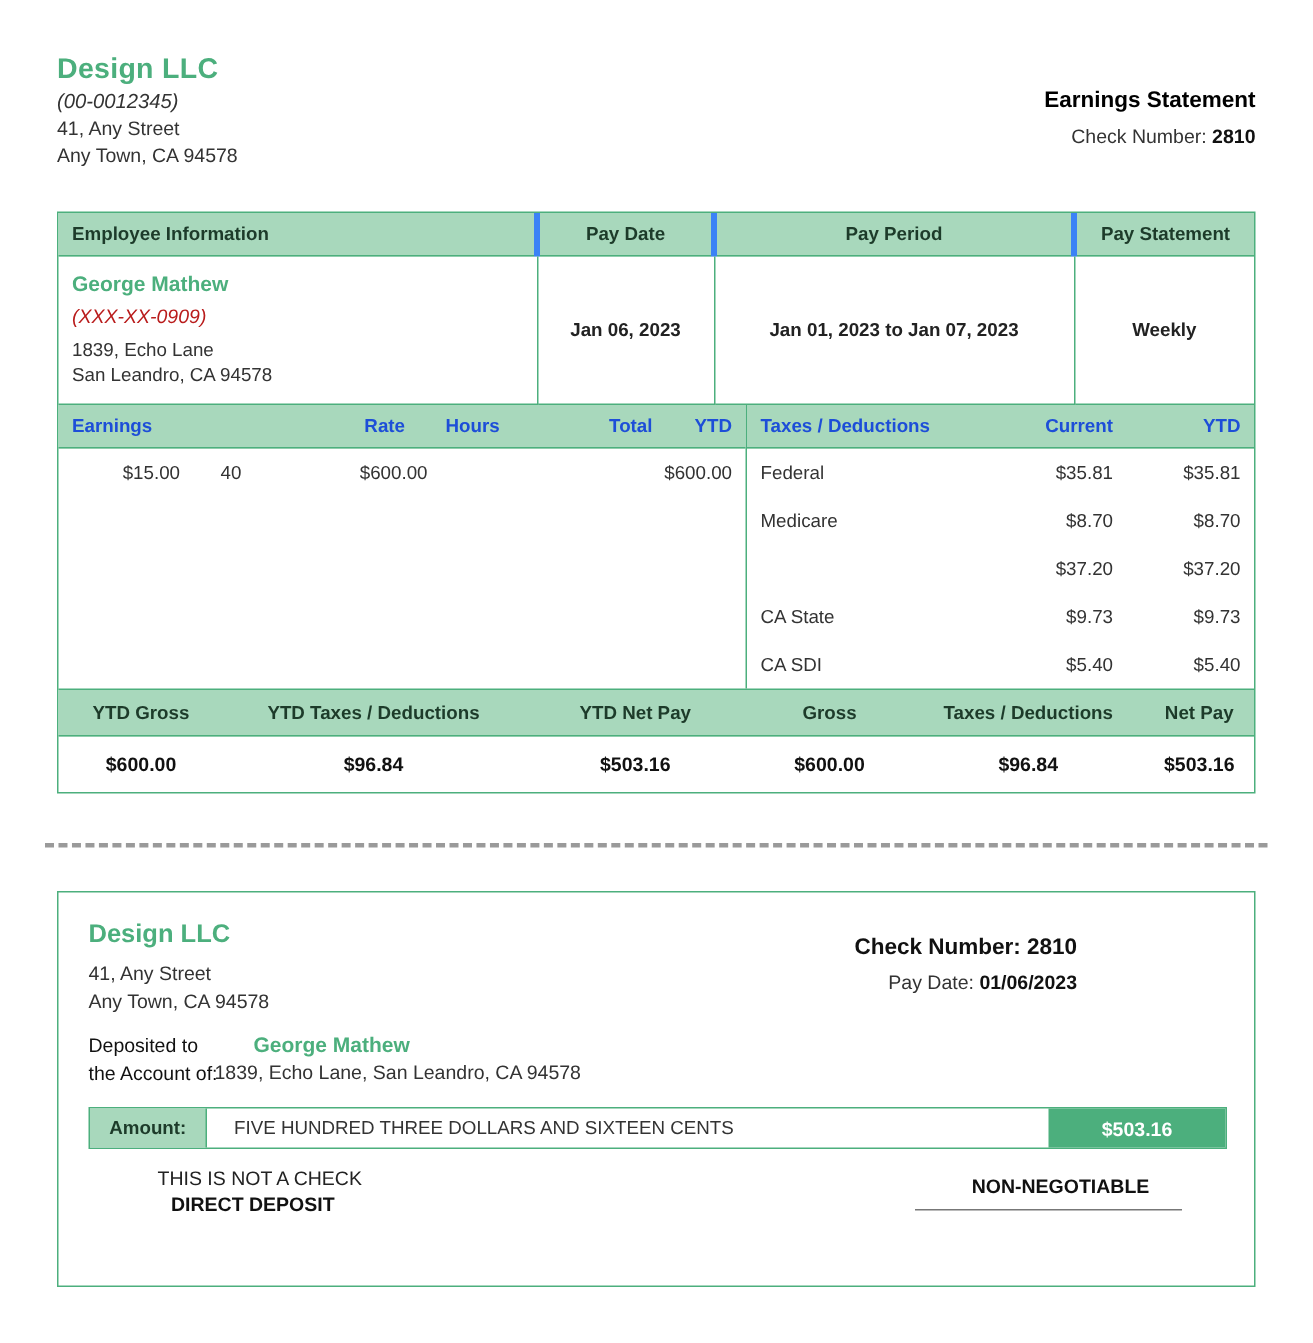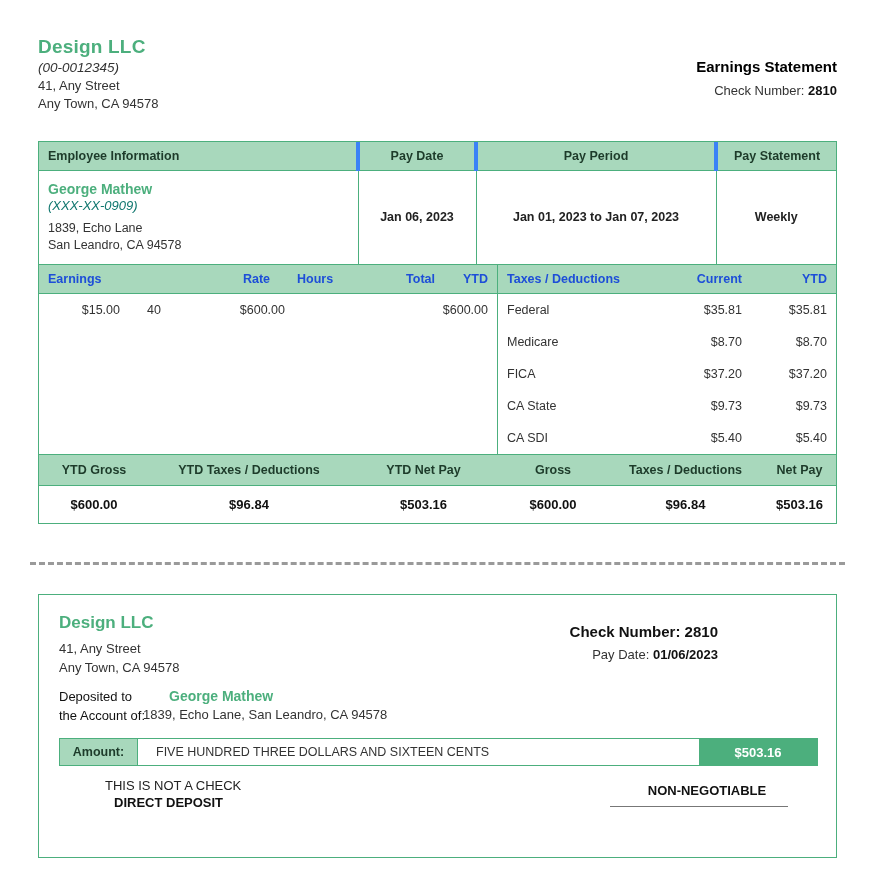--- a/index.html
+++ b/index.html
@@ -91,22 +91,22 @@
   }
   .emp-row td:last-child { border-right: none; }
   .emp-name {
     color: #4caf7d;
     font-weight: bold;
     font-size: 14px;
   }
   .emp-ssn {
     font-style: italic;
     font-size: 13px;
-    color: #0f766e;
-    margin-top: 1px;
+    color: #b91c1c;
+    margin-top: 6px;
   }
   .emp-addr {
     font-size: 12.5px;
     color: #333;
     margin-top: 7px;
     line-height: 1.35;
   }
   .center { text-align: center; }
   .bold { font-weight: bold; }
 
@@ -387,21 +387,20 @@
           <div class="d-desc">Federal</div>
           <div class="d-cur">$35.81</div>
           <div class="d-ytd">$35.81</div>
         </div>
         <div class="erow">
           <div class="d-desc">Medicare</div>
           <div class="d-cur">$8.70</div>
           <div class="d-ytd">$8.70</div>
         </div>
         <div class="erow">
-          <div class="d-desc">FICA</div>
           <div class="d-cur">$37.20</div>
           <div class="d-ytd">$37.20</div>
         </div>
         <div class="erow">
           <div class="d-desc">CA State</div>
           <div class="d-cur">$9.73</div>
           <div class="d-ytd">$9.73</div>
         </div>
         <div class="erow">
           <div class="d-desc">CA SDI</div>

